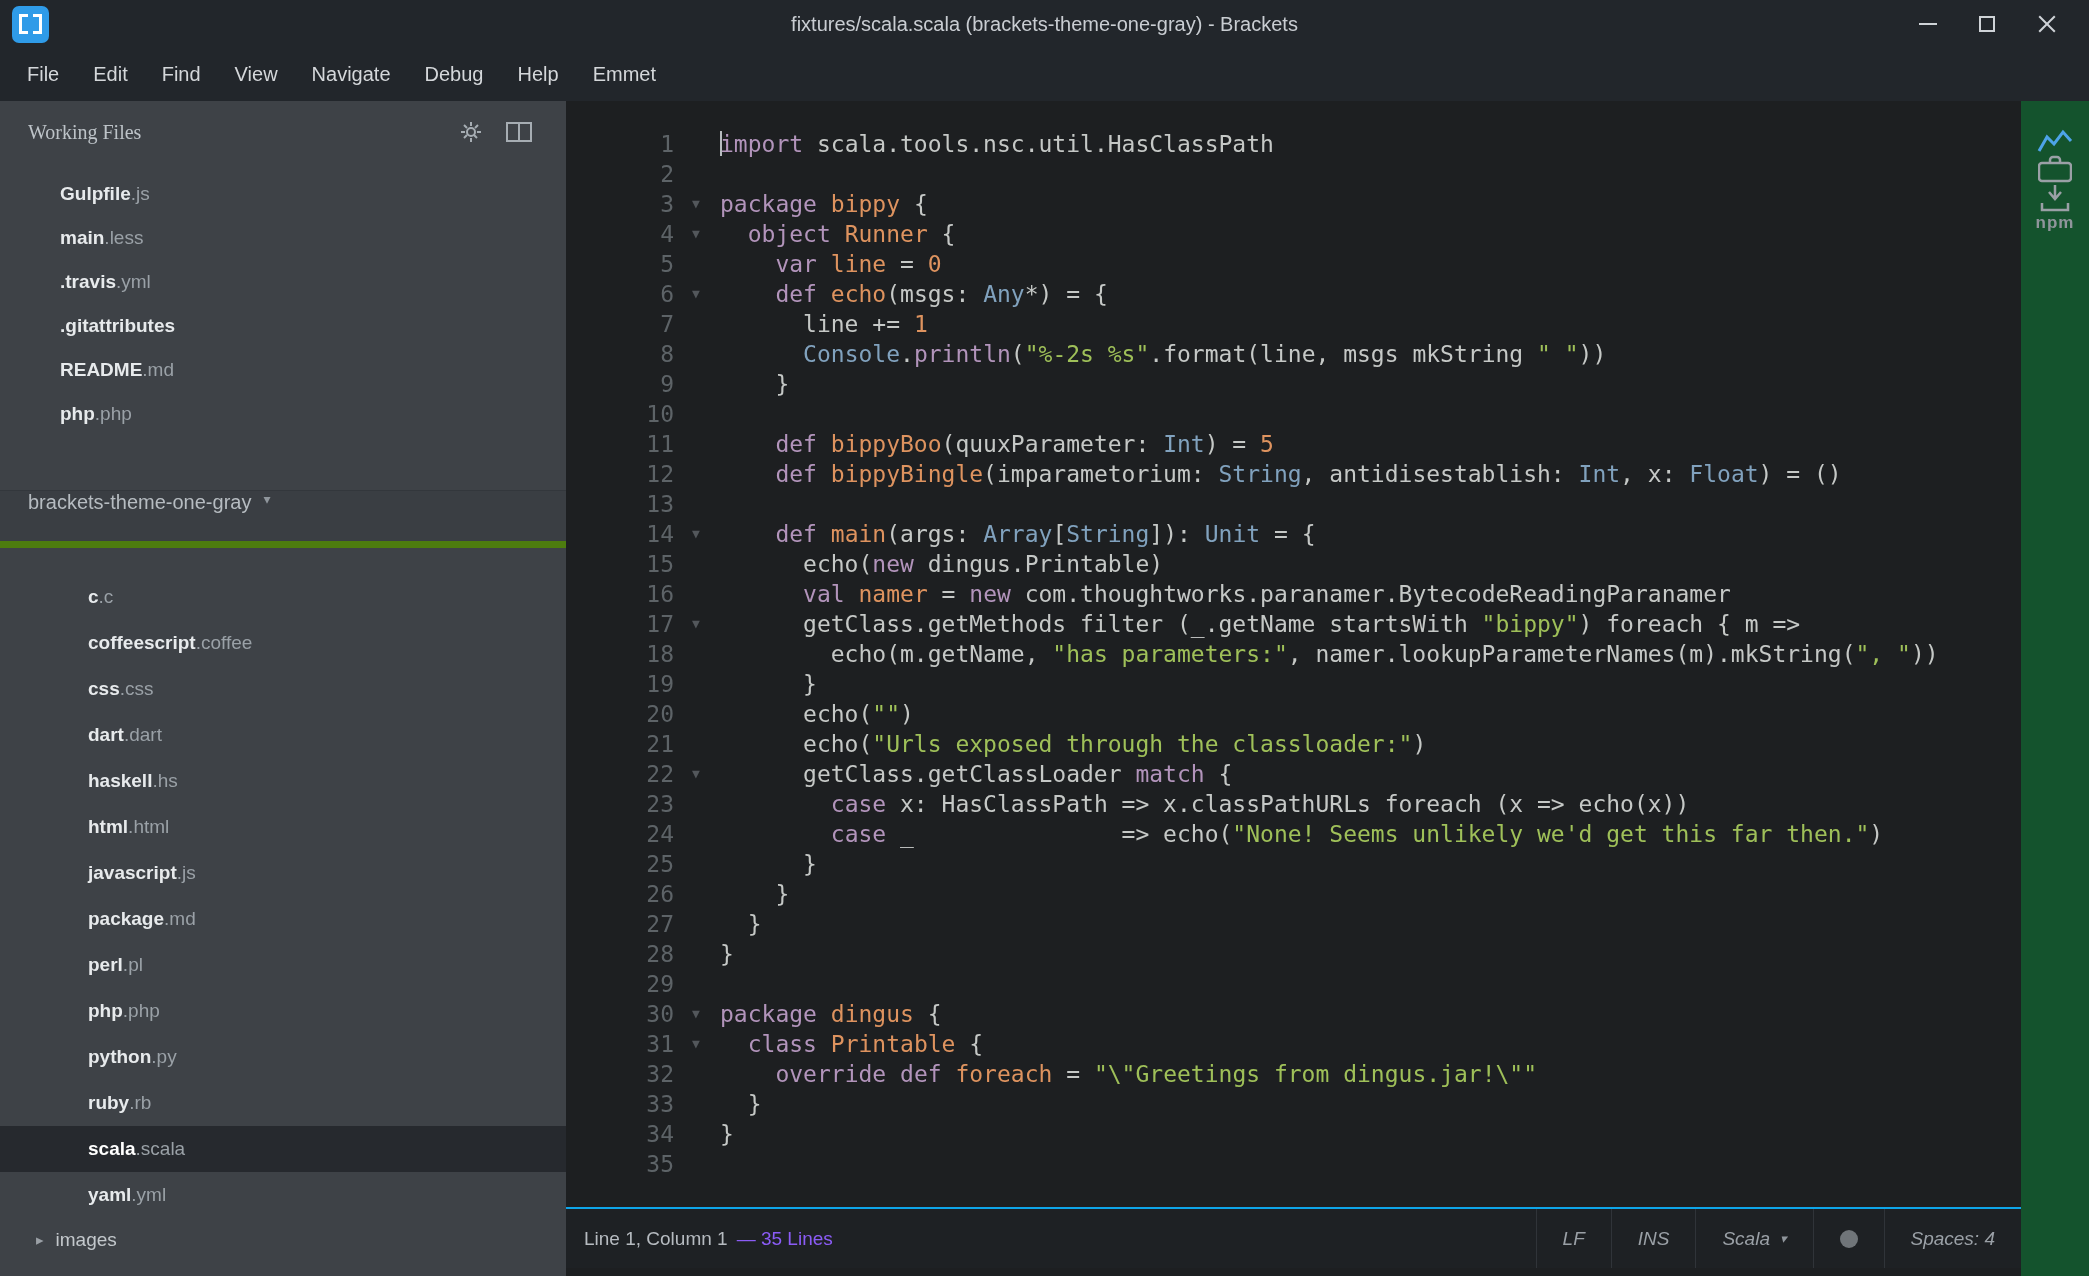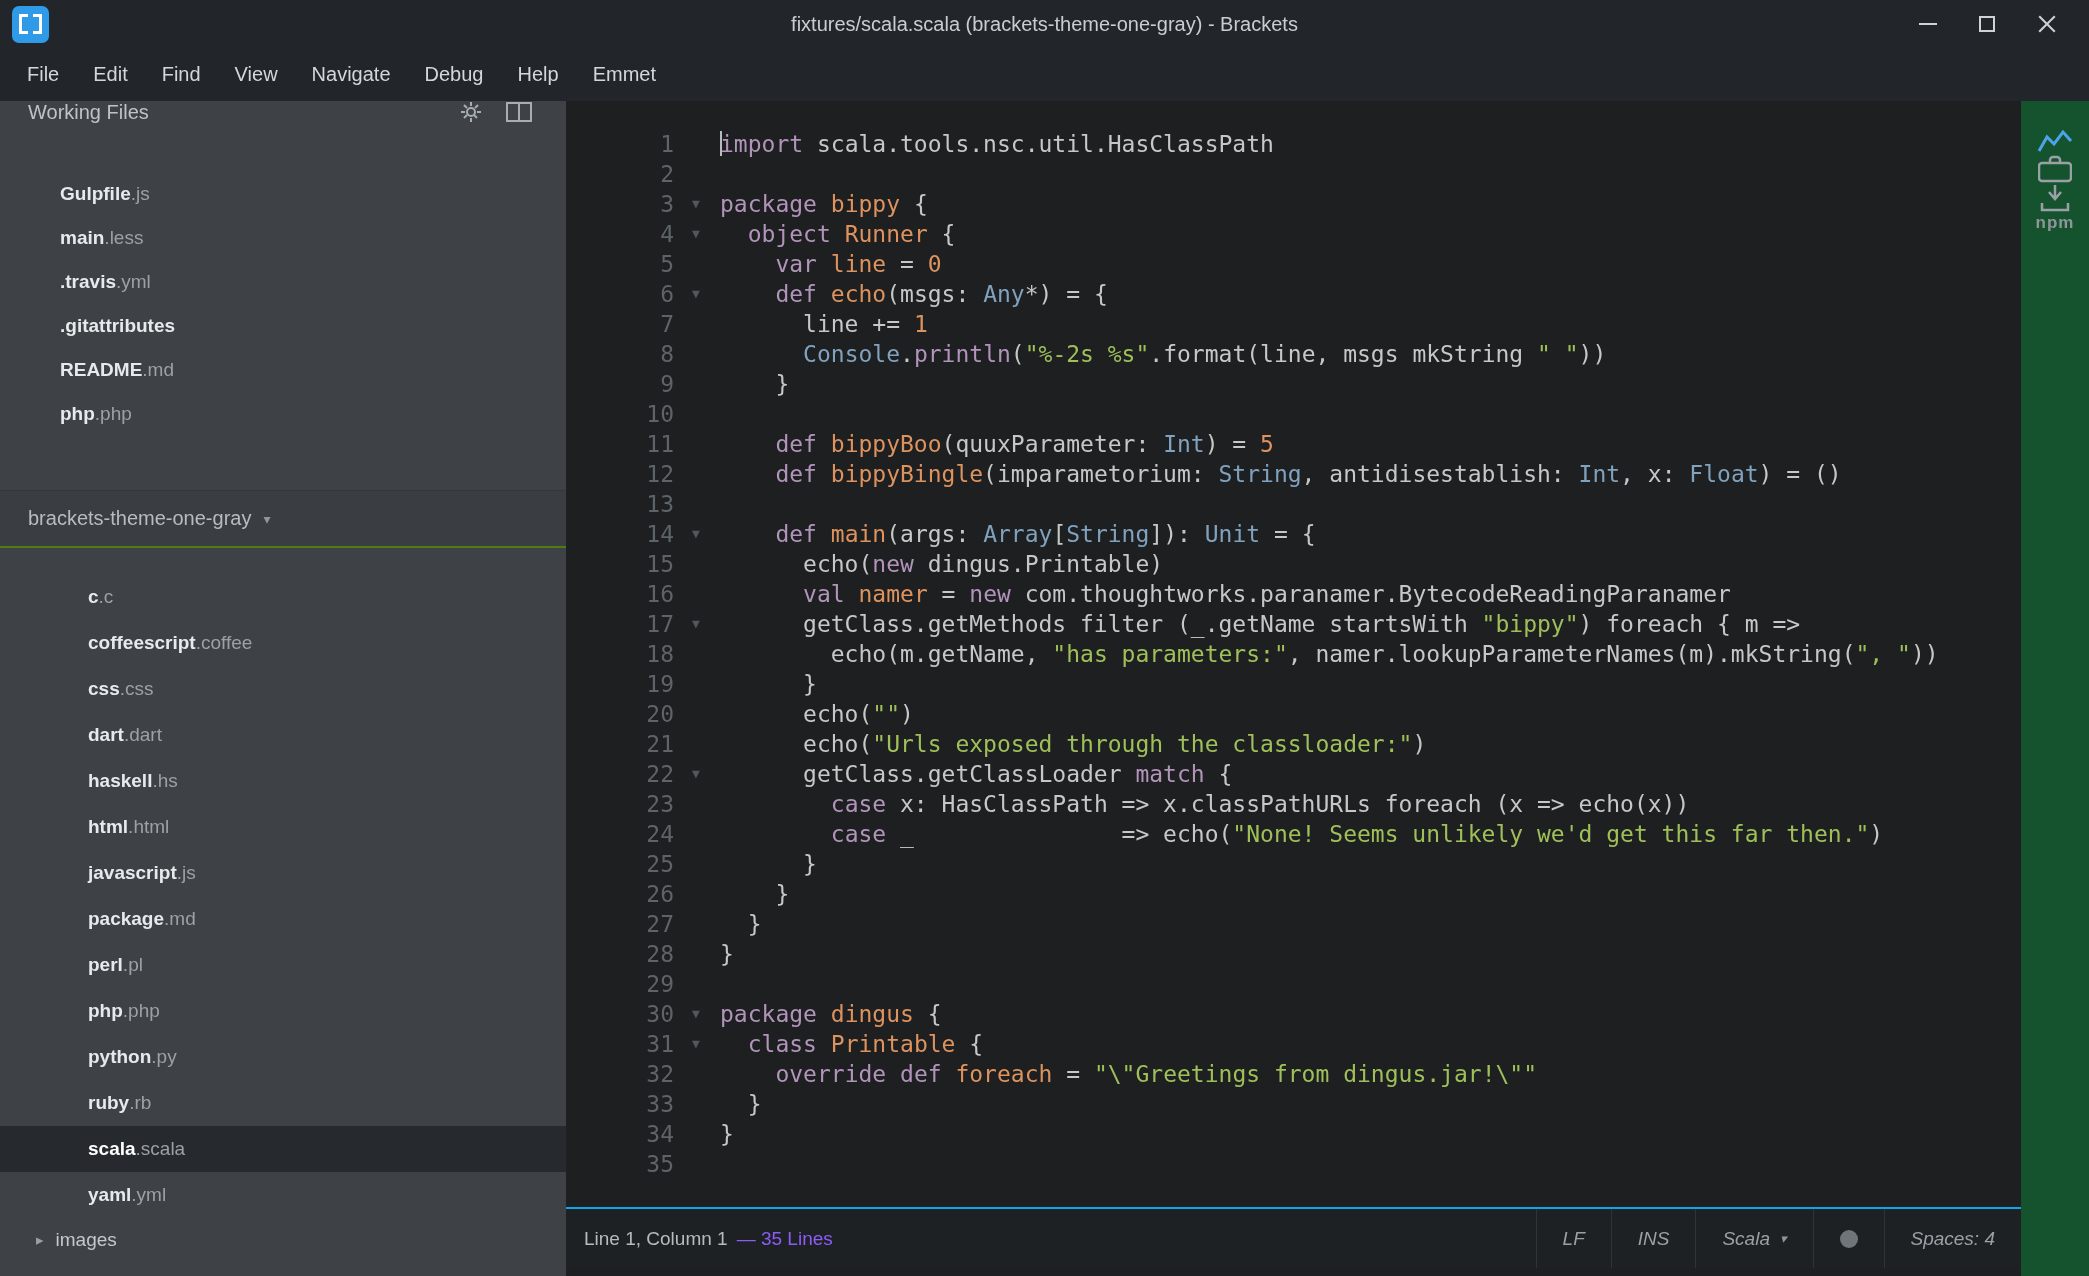--- a/index.html
+++ b/index.html
@@ -20,27 +20,27 @@
   .btn-close::before,.btn-close::after { content:""; position:absolute; left:-1px; top:9px; width:22px; height:2px; background:#cfd3d7; }
   .btn-close::before { transform:rotate(45deg); }
   .btn-close::after { transform:rotate(-45deg); }
 
   
   .menubar { position:absolute; top:48px; left:0; right:0; height:53px; background:#22262b; display:flex; align-items:center; padding-left:10px; }
   .menu-item { padding:0 17px; font-size:20px; color:#d4d7da; line-height:53px; cursor:default; }
 
   
   .sidebar { position:absolute; top:101px; left:0; width:566px; bottom:0; background:#3e4247; overflow:hidden; }
-  .wf-header { height:62px; display:flex; align-items:flex-start; padding:0 34px 0 28px; color:#bdc3c8; font-size:20px; }
+  .wf-header { height:62px; display:flex; align-items:center; padding:0 34px 0 28px; color:#bdc3c8; font-size:20px;font-family:Liberation Serif, serif; }
   .wf-icons { margin-left:auto; display:flex; align-items:center; gap:24px; }
   .wf-list { padding-top:9px; }
   .file-row { height:44px; display:flex; align-items:center; padding-left:60px; font-size:19px; }
   .file-name { color:#e7eaec; font-weight:bold; }
   .file-ext { color:#9aa1a7; }
-  .project-header { margin-top:54px; height:58px; background:#3a3e43; border-top:1px solid #33373c; border-bottom:2px solid #4d7c0f; display:flex; align-items:center; padding-left:28px; font-size:20px; color:#b6bcc1; }
+  .project-header { margin-top:54px; height:58px; background:#3a3e43; border-top:1px solid #33373c; border-bottom:7px solid #4d7c0f; display:flex; padding-left:28px; font-size:20px; color:#b6bcc1; }
   .proj-caret { margin-left:12px; color:#8f969c; font-size:14px; }
   .tree { padding-top:26px; }
   .tree-row { height:46px; display:flex; align-items:center; padding-left:88px; font-size:19px; }
   .tree-row.selected { background:#26292e; }
   .tree-row.selected .file-name { color:#ffffff; }
   .images-row { height:44px; display:flex; align-items:center; padding-left:36px; font-size:19px; color:#c3c8cc; }
   .folder-arrow { color:#9aa0a6; font-size:15px; margin-right:12px; }
 
   
   .editor { position:absolute; left:566px; top:101px; right:68px; bottom:61px; background:#1d1f21; overflow:hidden; padding-top:28px; }

